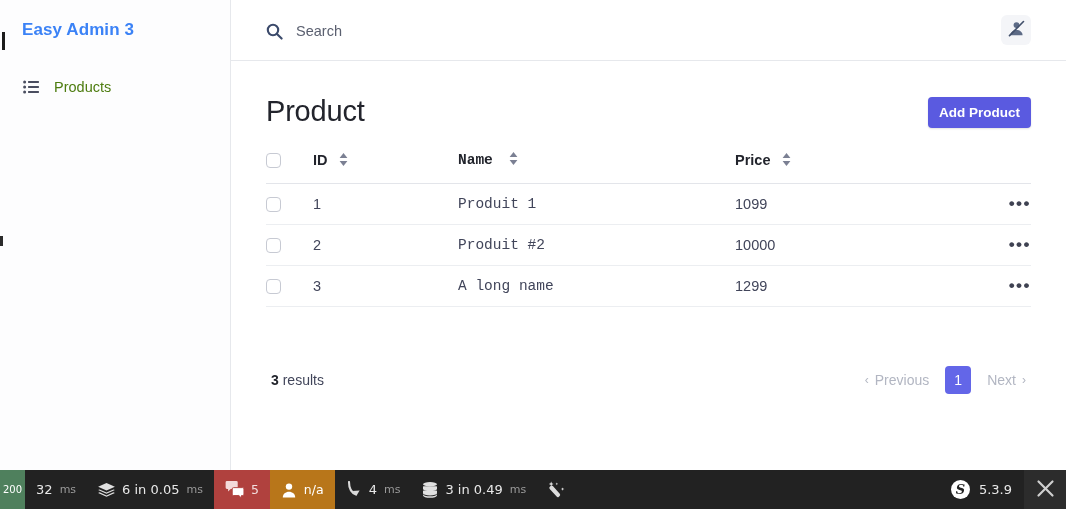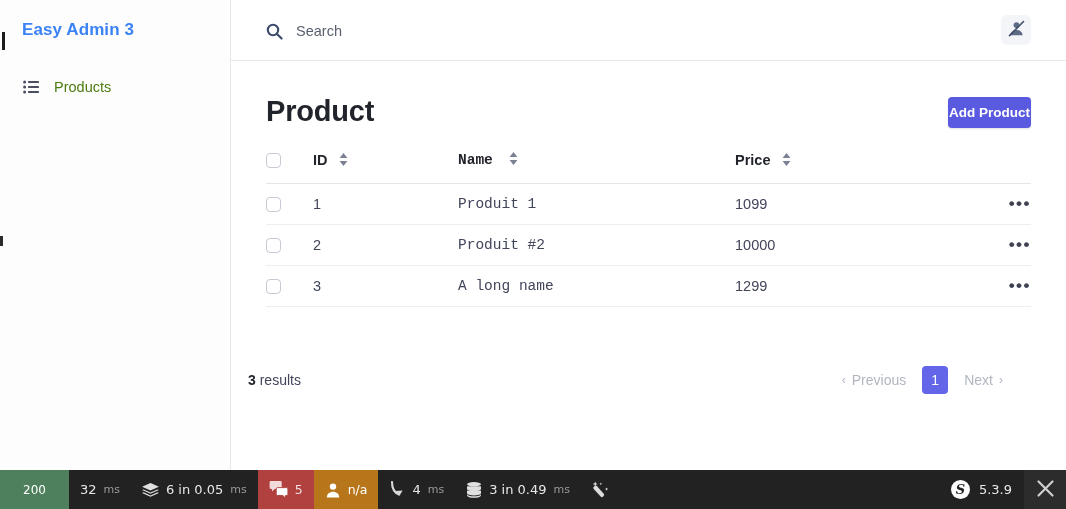--- a/index.html
+++ b/index.html
@@ -77,28 +77,28 @@
   .content {
     position: absolute; left: 231px; top: 61px;
     width: 835px; height: 409px;
     background: #ffffff;
   }
   .page-head {
     position: absolute; left: 35px; top: 33px;
     width: 765px; height: 40px;
   }
   .page-title {
-    font-size: 29px; font-weight: bold; color: #22242c;
+    font-size: 29px; font-weight: normal; color: #22242c;
     letter-spacing: -0.2px; line-height: 34px;
   }
   .add-btn {
     position: absolute; right: 0; top: 3px;
     background: #5a5ae0; color: #ffffff;
     border: none; border-radius: 4px;
-    padding: 8px 1px;
+    padding: 8px 11px;
     font-family: "Liberation Sans", sans-serif;
     font-size: 13.5px; font-weight: bold;
     cursor: pointer;
     box-shadow: 0 1px 2px rgba(0,0,0,.12);
   }
 
   
   table.grid {
     position: absolute; left: 35px; top: 91px;
     width: 765px; border-collapse: collapse;
@@ -136,21 +136,21 @@
     vertical-align: middle; cursor: pointer;
   }
   .row-actions {
     display: inline-block; color: #3f4252;
     letter-spacing: 1.5px; font-size: 17px; font-weight: bold;
     cursor: pointer; line-height: 10px;
   }
 
   
   .list-footer {
-    position: absolute; left: 17px; top: 305px; width: 765px;
+    position: absolute; left: 40px; top: 305px; width: 765px;
     display: flex; align-items: center; justify-content: space-between;
   }
   .results { font-size: 14px; color: #41455a; }
   .results b { font-weight: bold; color: #22242c; }
   .pager { display: flex; align-items: center; gap: 0px; }
   .pager-link {
     color: #b2b6c2; font-size: 14px; padding: 6px 10px;
     cursor: pointer; display: inline-flex; align-items: center; gap: 6px;
   }
   .pager-page {
@@ -170,21 +170,21 @@
     font-family: "DejaVu Sans", sans-serif;
     font-size: 12.5px; color: #dcdcdc;
     user-select: none;
   }
   .sf-block {
     display: flex; align-items: center; gap: 7px;
     padding: 0 11px; cursor: pointer; white-space: nowrap;
   }
   .sf-status {
     background: #4f805d; color: #ffffff;
-    font-size: 12px; padding: 0 23px;
+    font-size: 10px; padding: 0 3px;
   }
   .sf-red   { background: #b0413e; color: #f2dede; }
   .sf-amber { background: #b8761a; color: #ffffff; }
   .sf-unit  { color: #9a9a9a; font-size: 11px; }
   .sf-val   { color: #e8e8e8; font-size: 13px; }
   .sf-spacer{ flex: 1 1 auto; }
   .sf-version {
     display: flex; align-items: center; gap: 9px;
     padding: 0 12px; background: #222; cursor: pointer;
   }

